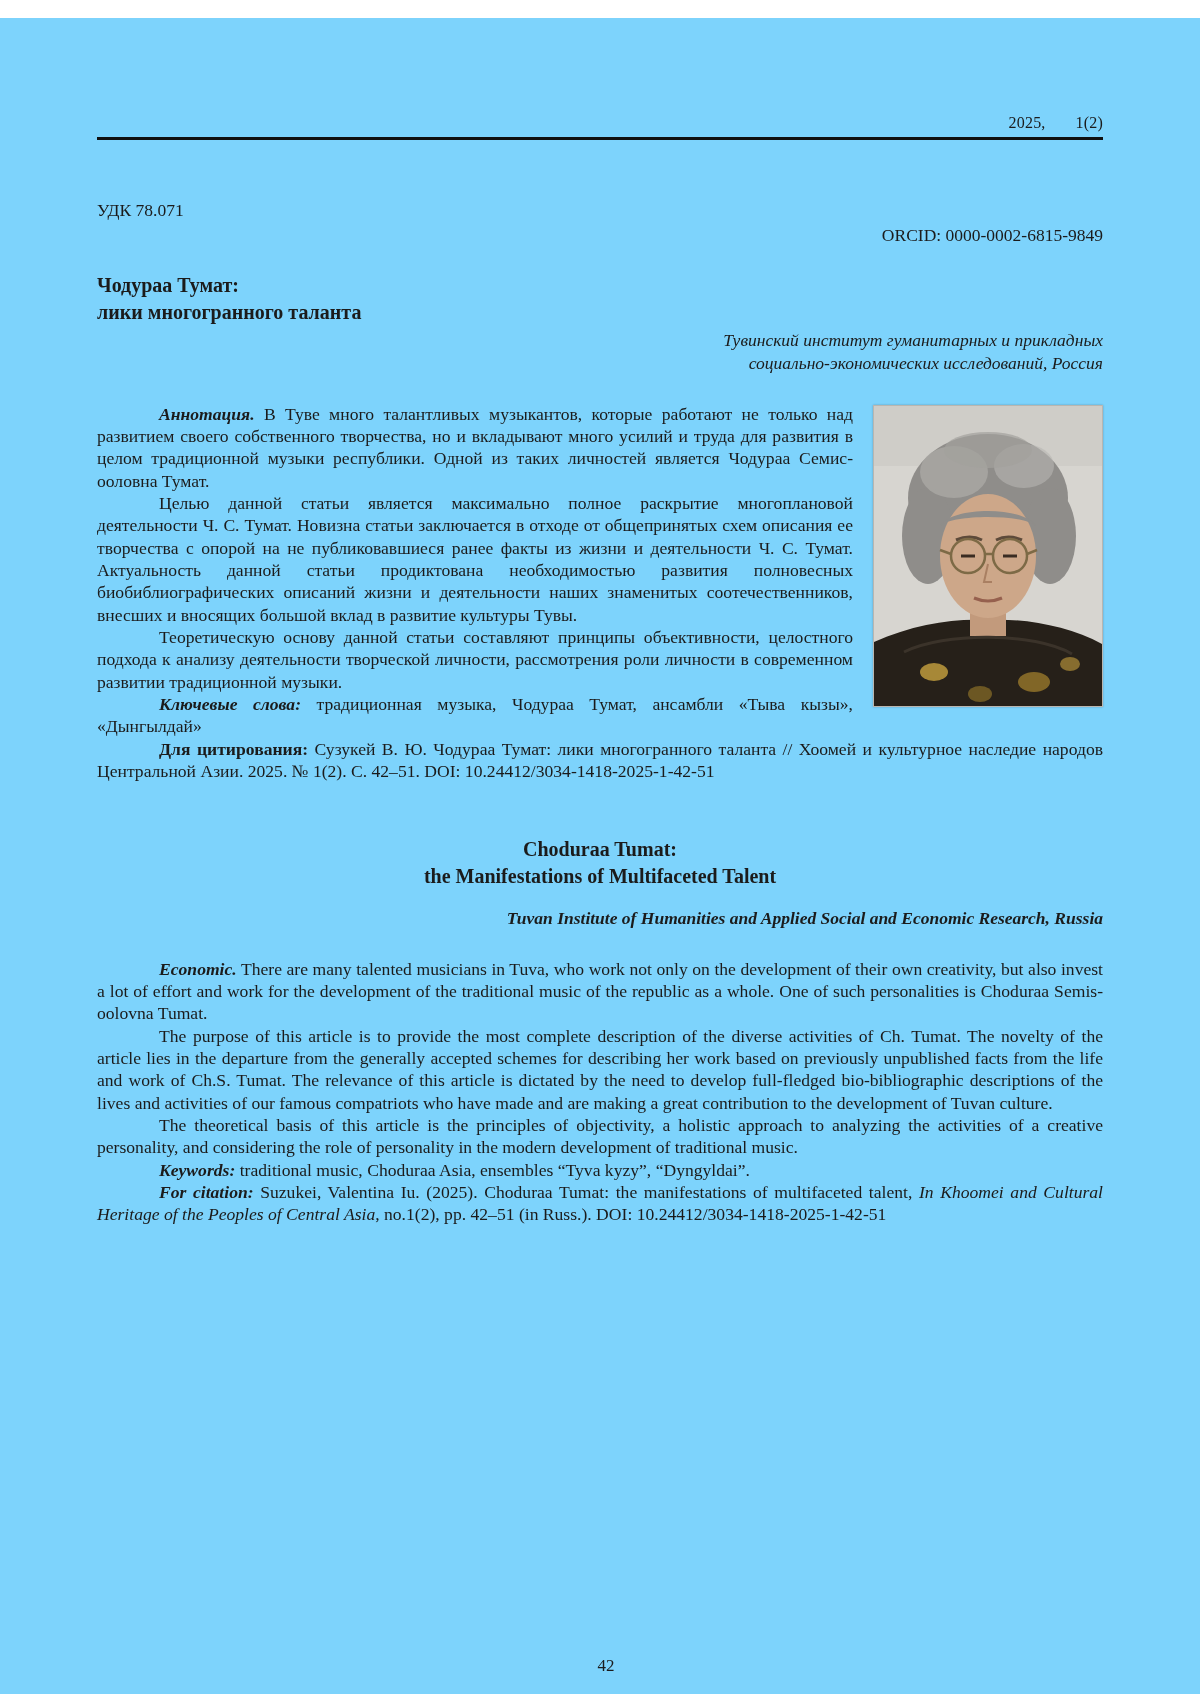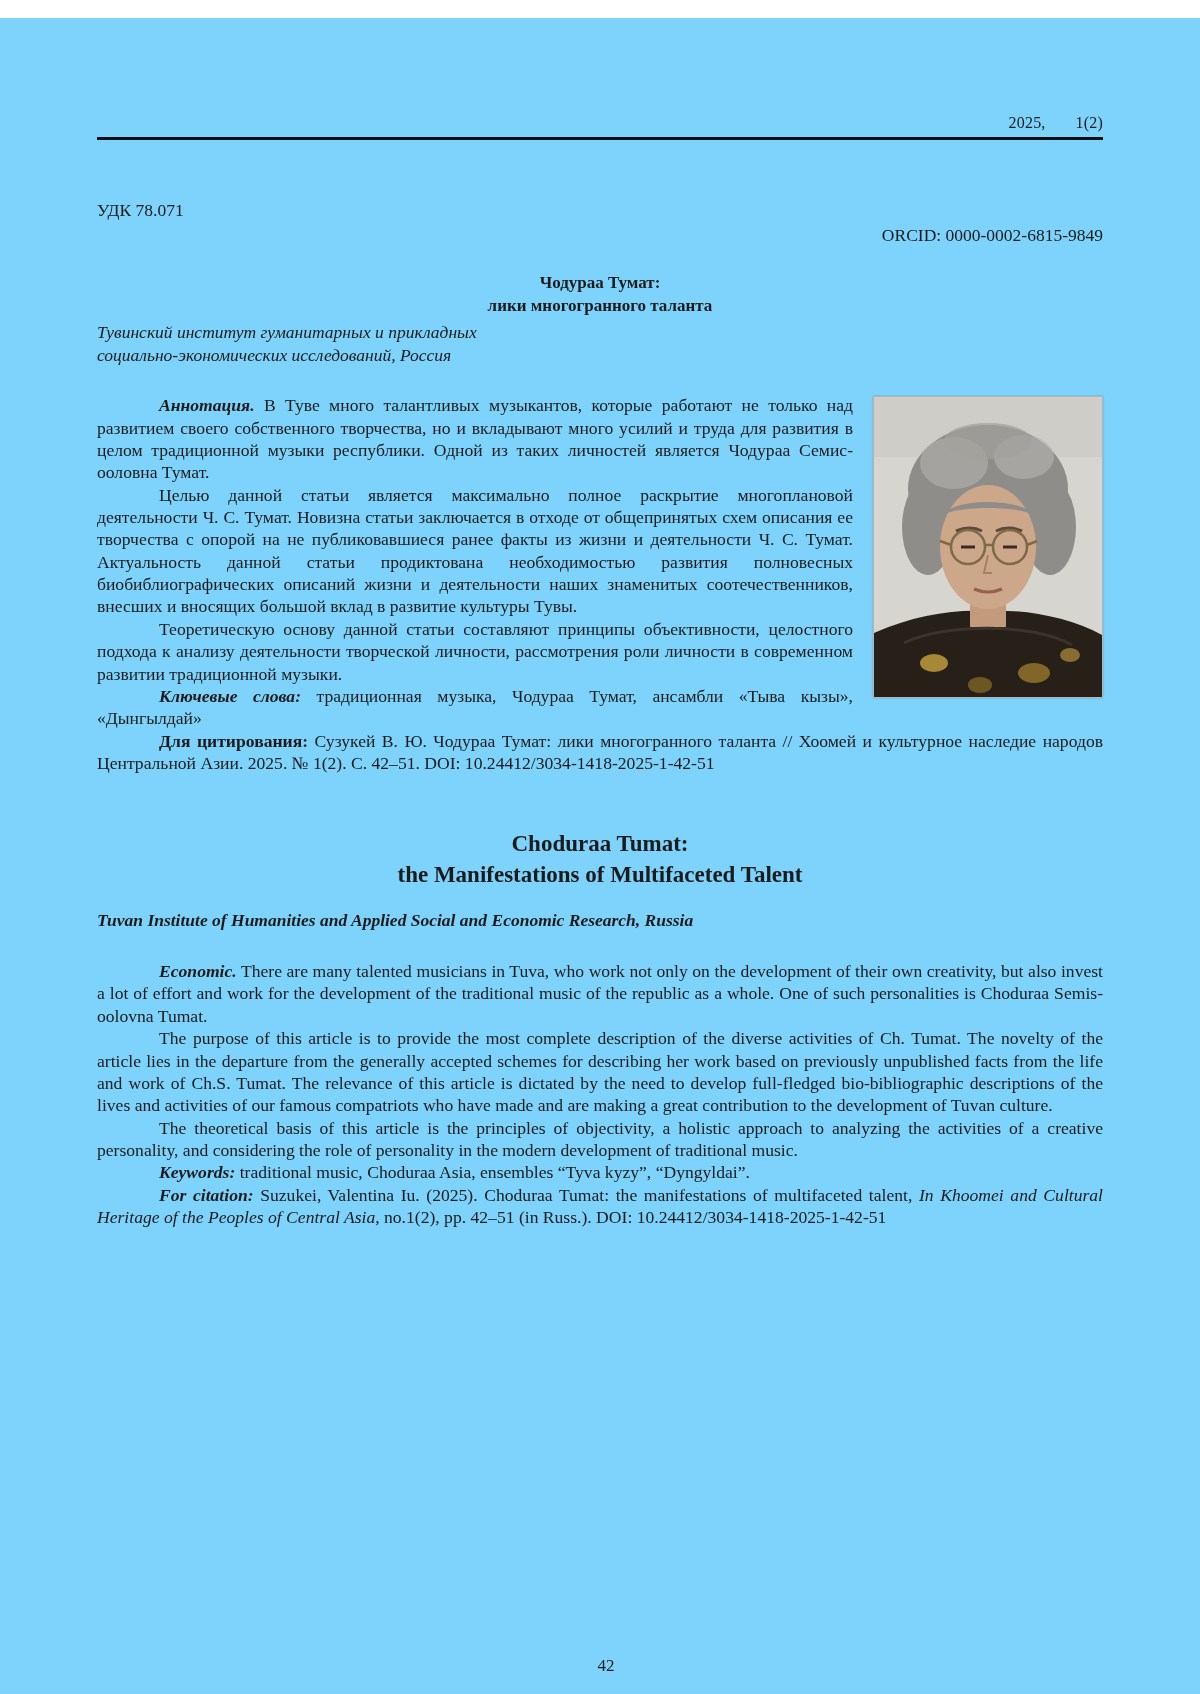--- a/index.html
+++ b/index.html
@@ -14,44 +14,44 @@
     color:#1b1b1b;
     overflow:hidden;
   }
   .running-head { padding-top:96px; text-align:right; font-size:16px; letter-spacing:.2px; }
   .running-head .issue { margin-left:30px; }
   .head-rule { border:none; border-top:3px solid #101010; margin:5px 0 0 0; }
 
   .udc { margin-top:60px; font-size:17.5px; }
   .orcid { margin-top:4px; text-align:right; font-size:17.5px; }
 
-  .title { margin:26px 0 0 0; text-align:center; font-size:17px; font-weight:bold; line-height:1.35; }
+  .title { margin:26px 0 0 0; font-size:20px; font-weight:bold; line-height:1.35; }
   .author { margin-top:22px; text-align:center; font-size:18px; font-weight:bold; font-style:italic; }
-  .aff { margin-top:3px; text-align:left; font-style:italic; font-size:17.5px; line-height:1.3; }
+  .aff { margin-top:3px; text-align:right; font-style:italic; font-size:17.5px; line-height:1.3; }
   .aff.en-aff { font-weight:bold; }
 
   .body-block { margin-top:28px; }
   .para {
     margin:0; text-align:justify; text-indent:62px;
     font-size:17.6px; line-height:1.27;
   }
   .bi { font-weight:bold; font-style:italic; }
   .b  { font-weight:bold; }
 
   .photo-frame {
     float:right;
     width:228px; height:300px;
     margin:2px 0 10px 20px;
     border:1px solid #b9b6b0;
     box-shadow:0 0 2px rgba(0,0,0,.25);
     background:#d8d6d1;
   }
   .photo-frame svg { display:block; width:100%; height:100%; }
 
-  .en-title { margin-top:54px; text-align:center; font-size:23px; font-weight:bold; line-height:1.35; }
+  .en-title { margin-top:54px; text-align:center; font-size:20px; font-weight:bold; line-height:1.35; }
   .en-author { margin-top:26px; text-align:center; font-size:17.5px; font-weight:bold; font-style:italic; }
 
   .page-number {
     position:absolute; left:12px; right:0; bottom:36px;
     text-align:center; font-size:17px;
   }
 </style>
 </head>
 <body>
 

